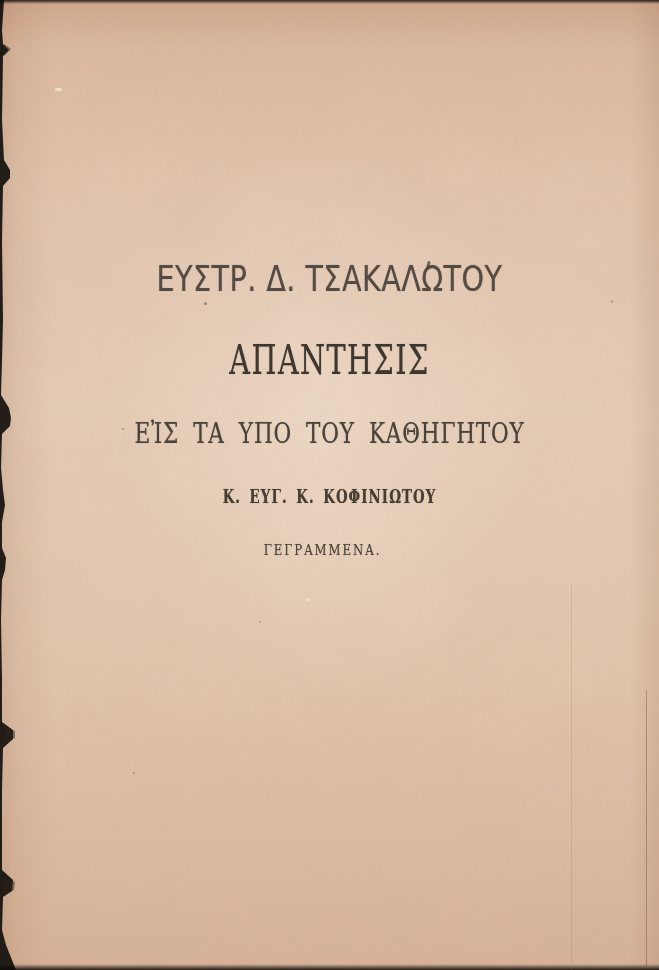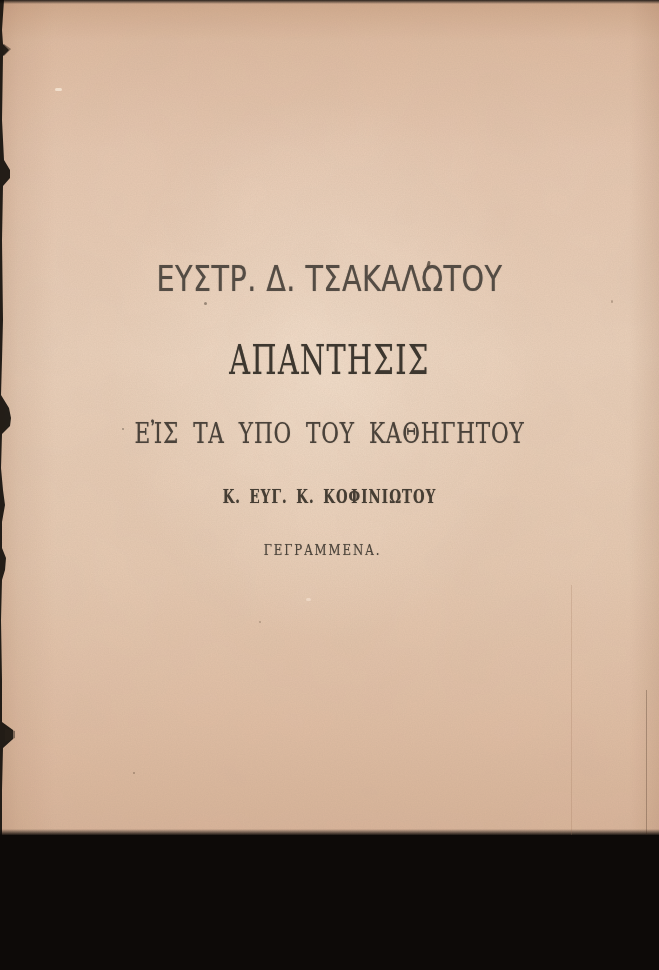--- a/index.html
+++ b/index.html
@@ -1,17 +1,17 @@
 <!DOCTYPE html>
 <html><head>
 <meta charset="utf-8">
 <style>
   html,body{margin:0;padding:0;background:#0d0a08;}
   .scan{
-    position:relative;width:659px;height:835px;overflow:hidden;
+    position:relative;width:659px;height:970px;overflow:hidden;
     background:#e3c2aa;
     font-family:"DejaVu Serif","Liberation Serif",serif;
   }
   
   .paper{
     position:absolute;inset:0;
     background:
       radial-gradient(ellipse 300px 380px at 49% 44%, rgba(255,243,228,0.40), rgba(255,243,228,0) 72%),
       linear-gradient(90deg, rgba(146,98,68,0.22) 0px, rgba(146,98,68,0.10) 18px, rgba(146,98,68,0) 55px),
       linear-gradient(270deg, rgba(140,95,65,0.16) 0px, rgba(140,95,65,0) 30px),

